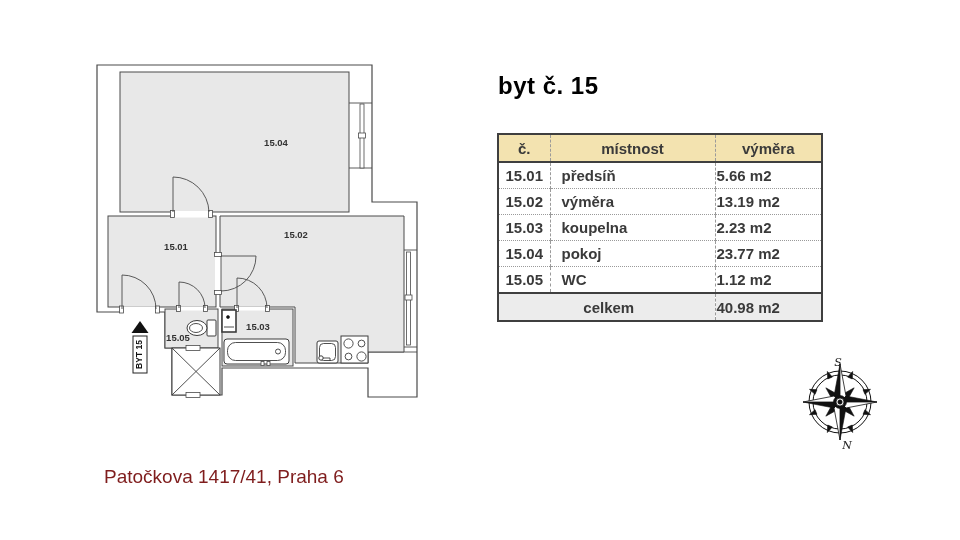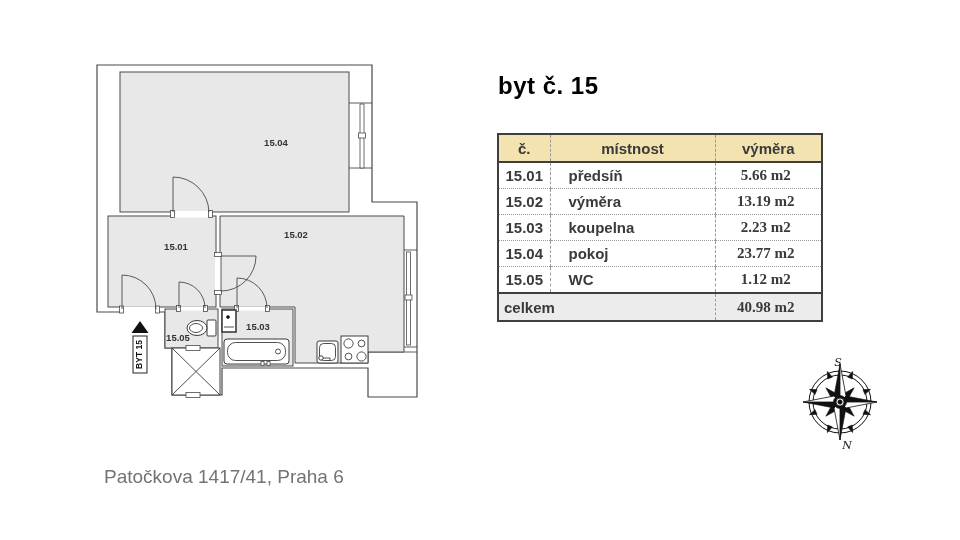--- a/index.html
+++ b/index.html
@@ -24,21 +24,21 @@
   .compass-light{fill:#ffffff;stroke:#111;stroke-width:0.8;}
   .compass-letter{font-family:"DejaVu Serif","Liberation Serif",serif;font-style:italic;font-size:11px;fill:#222;text-anchor:middle;}
 
   
   #apt-title{
     position:absolute;left:498px;top:72px;
     font-size:24px;font-weight:bold;color:#000;letter-spacing:0.5px;
   }
   #address{
     position:absolute;left:104px;top:466px;
-    font-size:19px;color:#737373;
+    font-size:19px;color:#7f1d1d;
   }
 
   
   #area-table-wrap{position:absolute;left:497px;top:133px;}
   table.area{
     border-collapse:collapse;table-layout:fixed;
     width:324px;
     font-size:15px;color:var(--tbl-text);font-weight:bold;
     border:2px solid var(--tbl-border);
   }
@@ -54,28 +54,28 @@
   table.area th:first-child{border-left:none;}
   table.area td{
     height:23px;
     border-top:1px dotted var(--tbl-grid);
     border-left:1px dashed var(--tbl-grid);
     white-space:nowrap;overflow:hidden;
   }
   table.area td:first-child{border-left:none;}
   table.area tbody tr:first-child td{border-top:none;}
   td.col-num{text-align:center;}
-  td.col-name{text-align:left;padding-left:18px;font-weight:bold;}
-  td.col-area{text-align:center;padding-right:6px;font-family:Liberation Serif, serif;}
+  td.col-name{text-align:left;padding-left:11px;font-weight:bold;}
+  td.col-area{text-align:left;padding-right:6px;}
   tr.total-row td{
     background:var(--total-bg);
     border-top:2px solid var(--tbl-border);
     height:24px;
   }
-  td.total-label{text-align:left;padding-left:5px;}
+  td.total-label{text-align:center;padding-left:5px;}
 </style>
 </head>
 <body style="--header-bg: #f3e3b0; --total-bg: #ececec; --tbl-border: #3f3f3f; --tbl-grid: #9a9a9a; --tbl-text: #3a3a3a; --room-fill: #e8e8e8; --line: #4a4a4a;">
 
 <svg id="plan-svg" viewBox="0 0 960 540" xmlns="http://www.w3.org/2000/svg">
 
   <path class="outline" d="M97,65 H372 V202 H417 V397 H368 V368 H222 V395 H172 V348 H165 V312 H97 Z"></path>
 
   <path class="door" d="M368,352 H417"></path>
 

